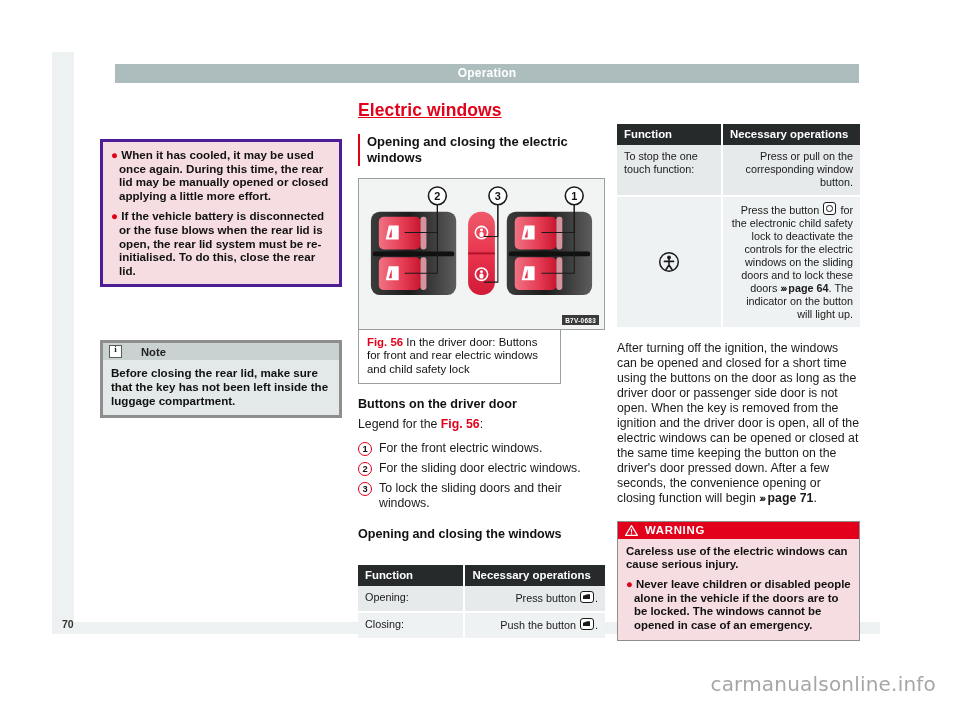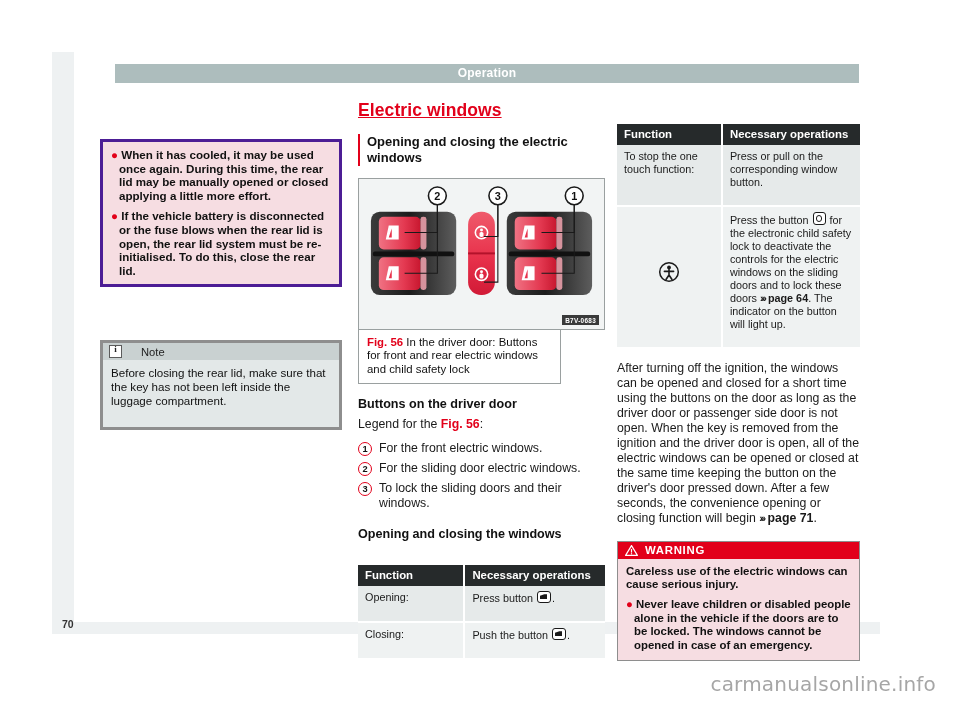--- a/index.html
+++ b/index.html
@@ -94,21 +94,21 @@
   .note-head {
     background: #c9d1d1;
     height: 17px;
     display: flex;
     align-items: center;
     padding: 0 6px;
     box-sizing: border-box;
   }
   .note-head .label {
     font-size: 11.2px;
-    font-weight: normal;
+    font-weight: bold;
     color: #222;
     margin-left: 7px;
     padding-left: 12px;
   }
   .info-glyph {
     width: 11px; height: 11px;
     background: #ffffff;
     border: 1px solid #5b5b5b;
     display: inline-block;
     position: relative;
@@ -117,24 +117,24 @@
     content: "i";
     position: absolute;
     left: 0; right: 0; top: -2px;
     text-align: center;
     font-size: 9px;
     font-weight: bold;
     color: #222;
     font-family: "Liberation Serif", serif;
   }
   .note-body {
-    padding: 6px 8px 20px 8px;
+    padding: 6px 8px 8px 8px;
     font-size: 11.6px;
     line-height: 13.6px;
-    font-weight: normal;
+    font-weight: bold;
     color: #111;
   }
 
   
   .h1-red {
     color: #e2001a;
     font-size: 17.5px;
     font-weight: bold;
     margin: 0 0 13px 0;
     letter-spacing: .1px;
@@ -235,26 +235,26 @@
     font-weight: bold;
     text-align: left;
     padding: 4px 7px 5px 7px;
     border-right: 2px solid #ffffff;
   }
   .op-table th:last-child { border-right: none; }
   .op-table td {
     font-size: 10.8px;
     line-height: 13px;
     color: #1a1a1a;
-    padding: 5px 7px 16px 7px;
+    padding: 5px 7px 6px 7px;
     vertical-align: top;
     border-right: 2px solid #ffffff;
     border-bottom: 2px solid #ffffff;
   }
-  .op-table td:last-child { border-right: none; }
+  .op-table td:last-child { border-right: none; text-align: right; }
   .op-table tr.r-odd  td { background: #e6eaea; }
   .op-table tr.r-even td { background: #eff2f2; }
   .op-table .c1 { width: 37%; }
 
   
   .win-glyph {
     display: inline-block;
     width: 12px; height: 10px;
     border: 1.2px solid #1a1a1a;
     border-radius: 3px;

